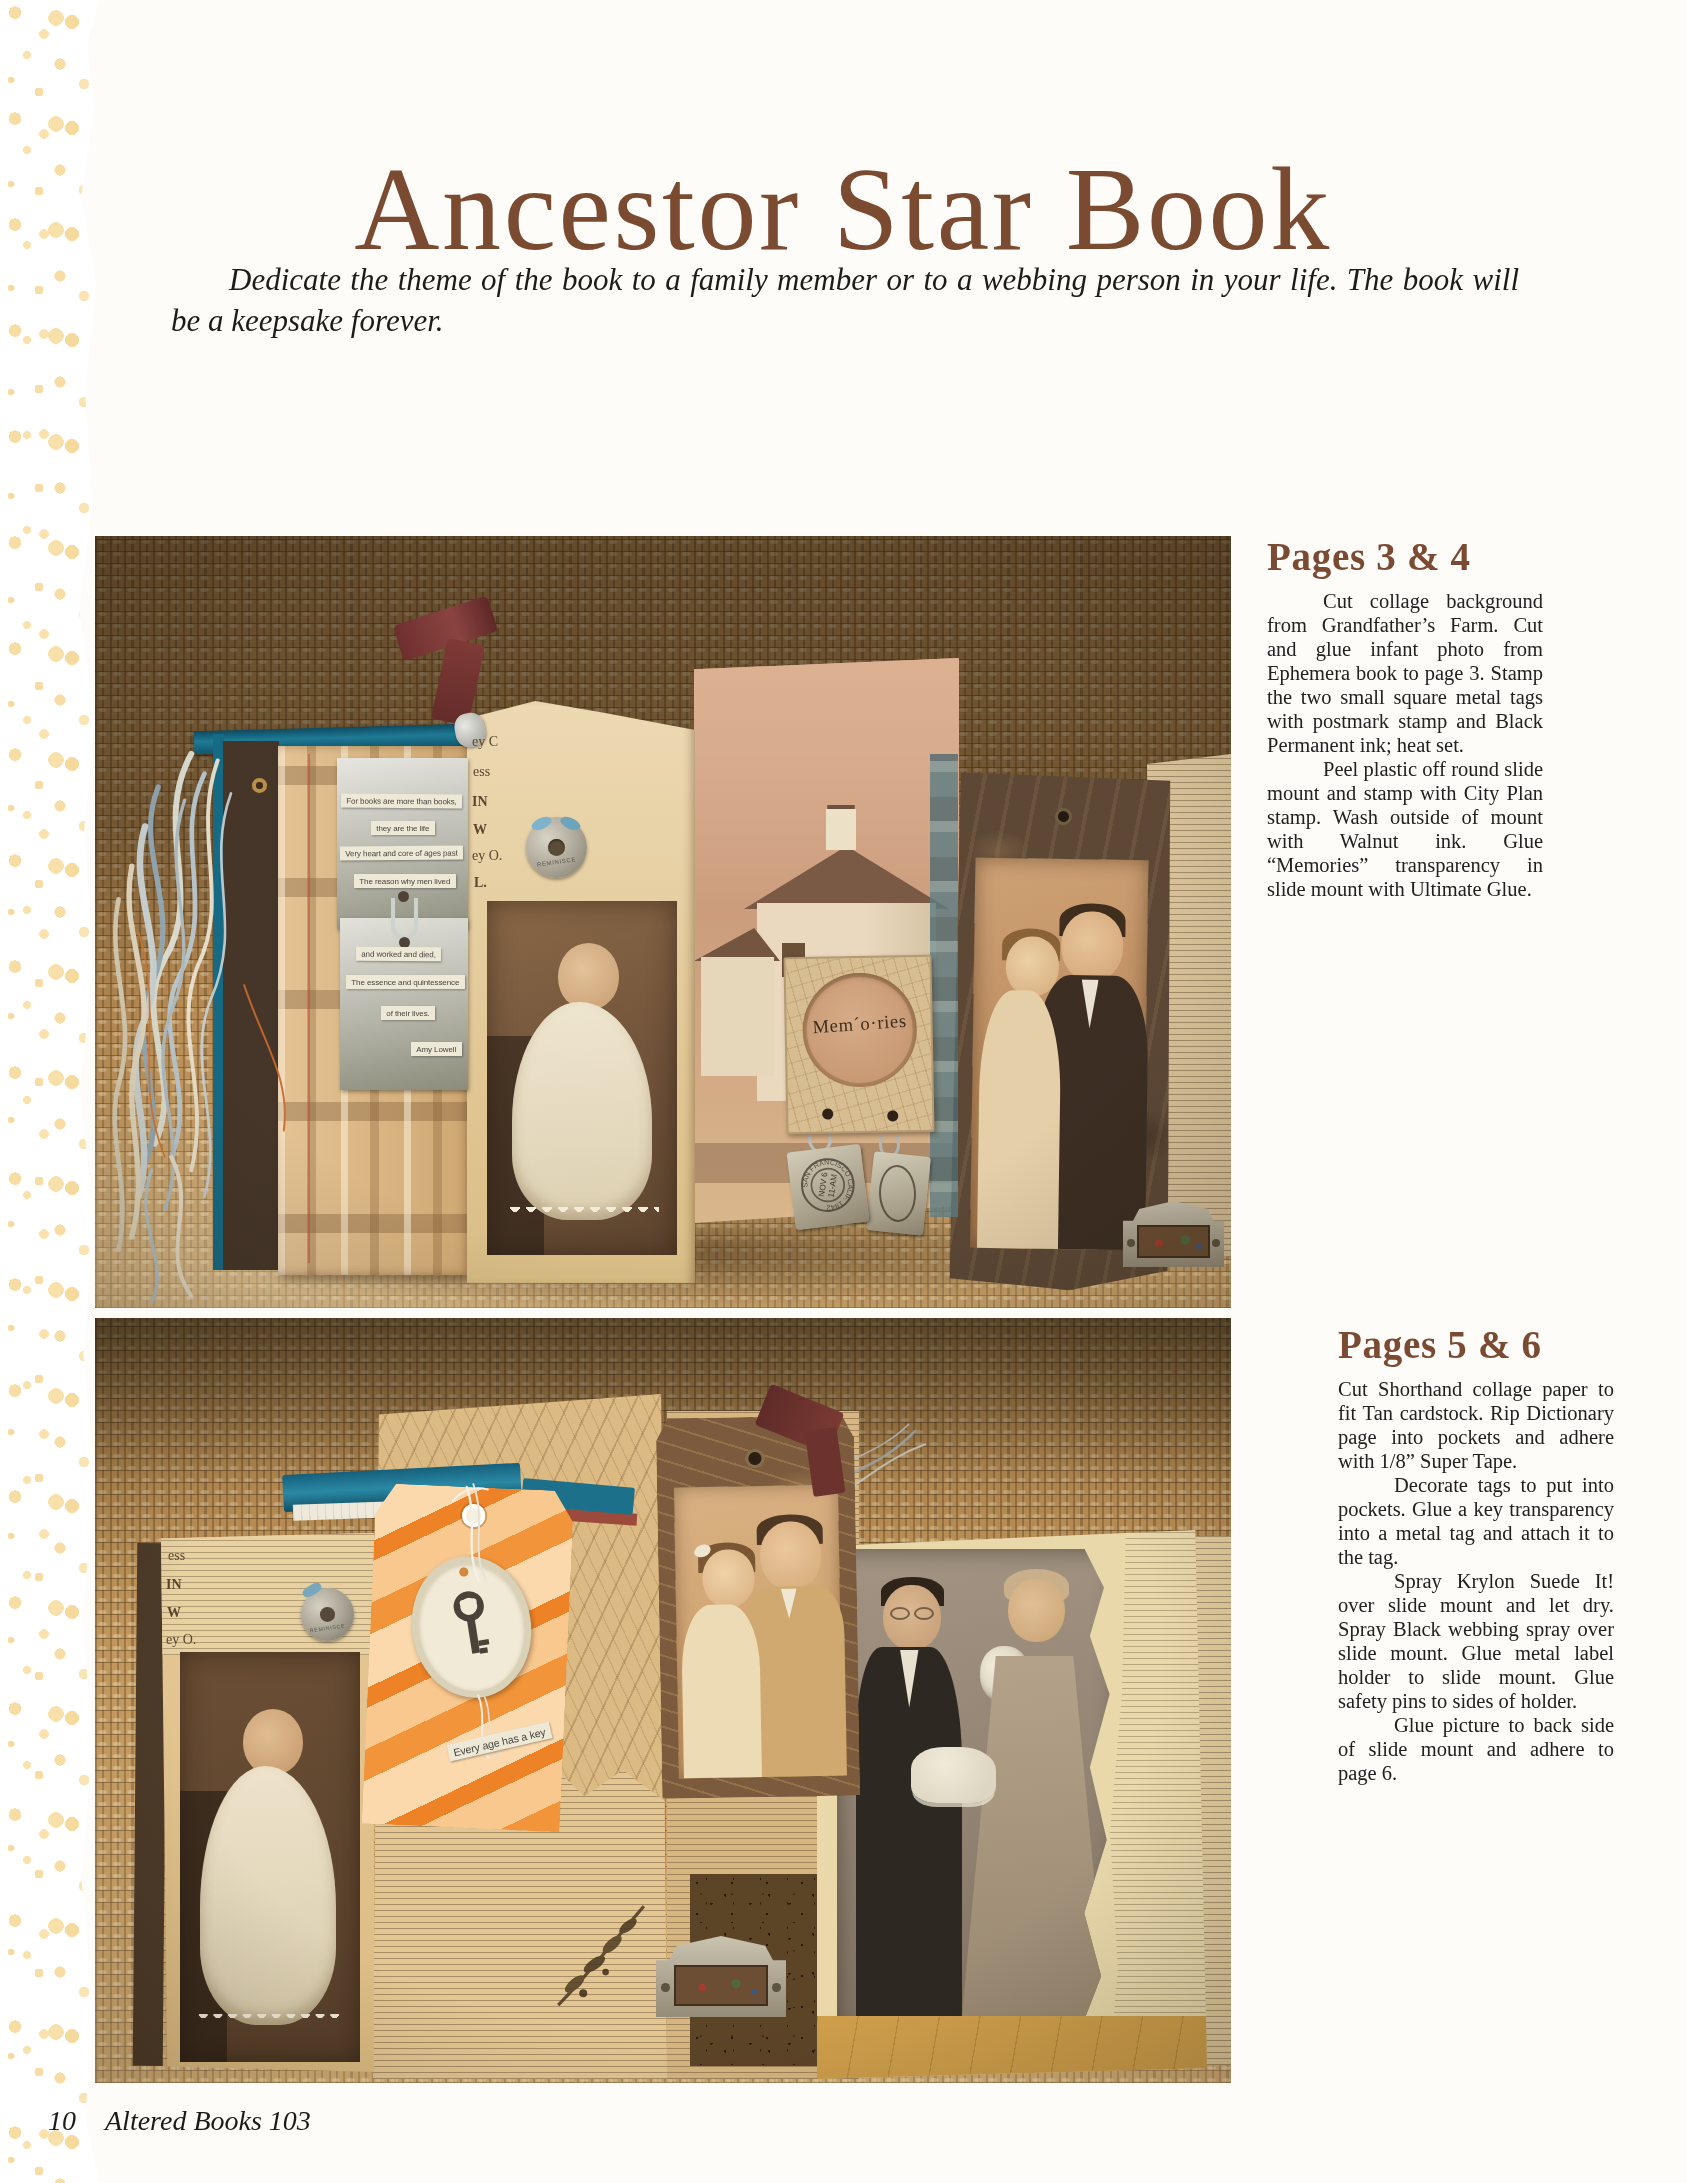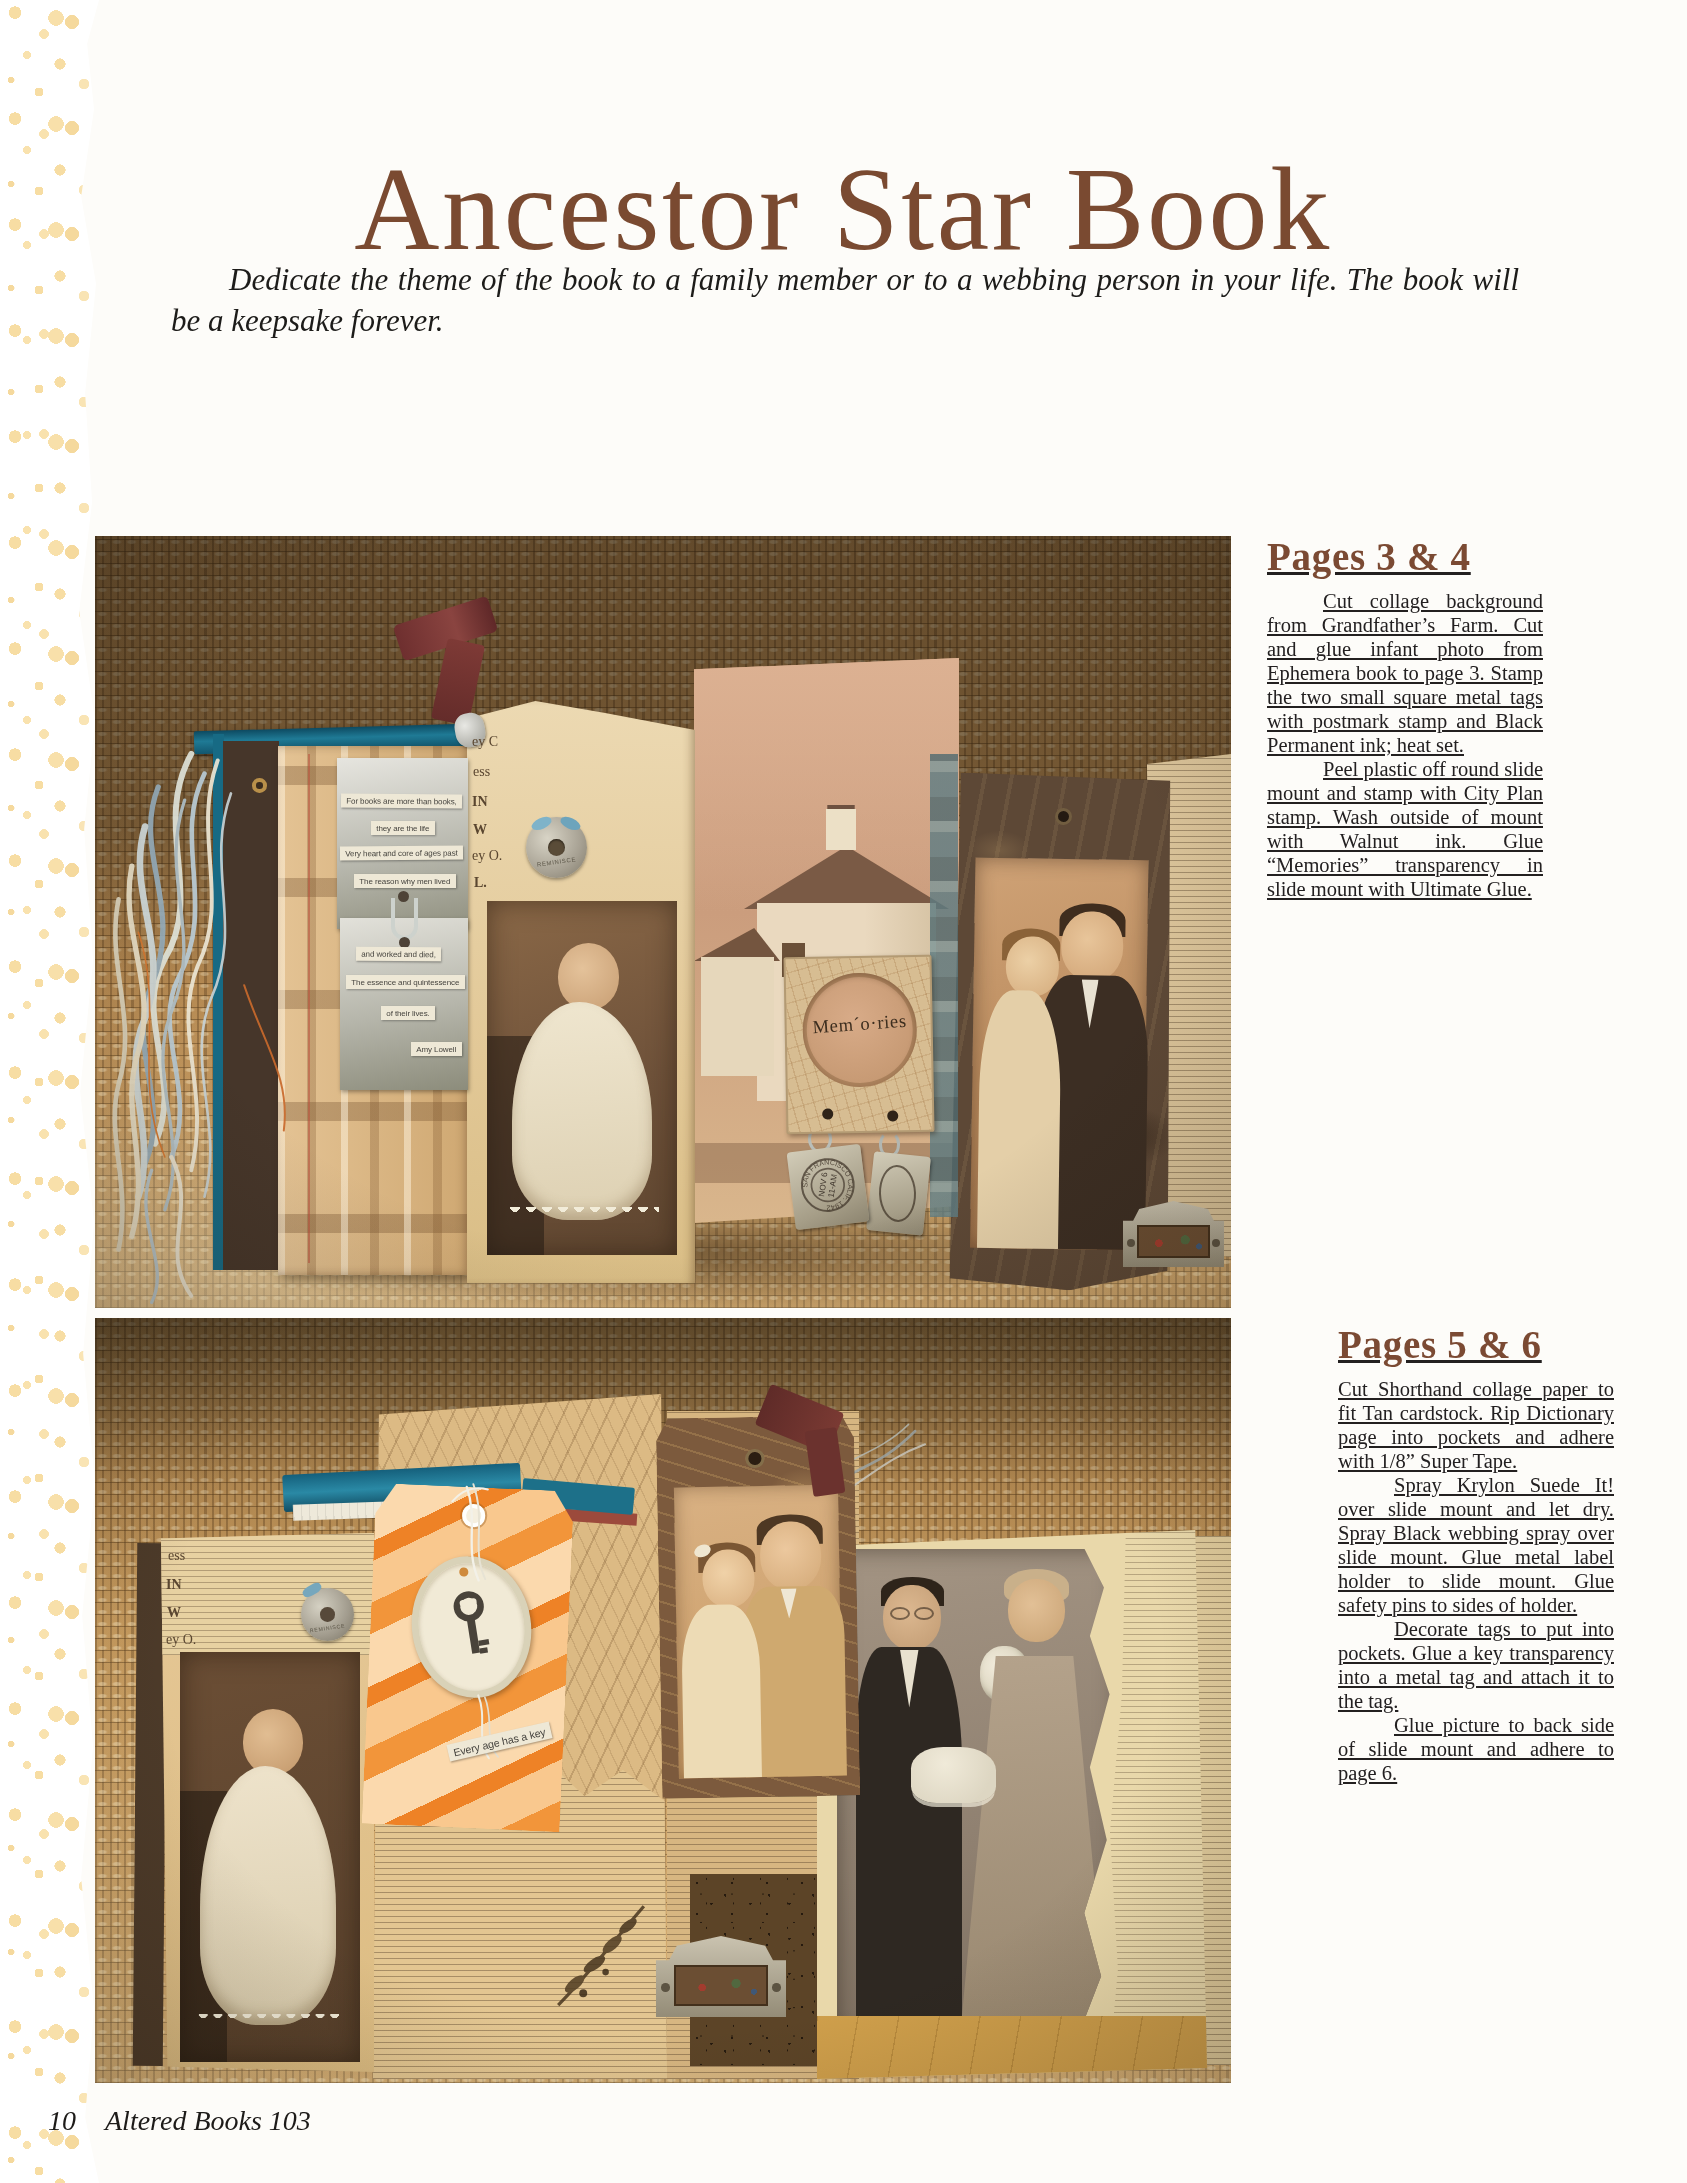--- a/index.html
+++ b/index.html
@@ -35,21 +35,21 @@
     font-size:118px;line-height:1.1;font-weight:400;color:#7a4a31;letter-spacing:2.6px;
     font-family:"Liberation Serif",serif;
   }
   #intro{left:171px;top:259px;width:1348px;}
   #intro p{
     margin:0;font-style:italic;font-size:31px;line-height:41px;text-align:justify;
     text-indent:58px;color:#1d1c1a;
   }
   #intro p + p{margin-top:12px;}
 
-  .sidebar{width:276px;text-decoration:underline;}
+  .sidebar{width:276px;}
   .sidebar h2{
     margin:0 0 10.6px 0;font-size:39px;line-height:1.05;font-weight:700;color:#7b4a33;
     letter-spacing:0.7px;
   }
   .sidebar p{
     margin:0;font-size:20.5px;line-height:24px;text-align:justify;color:#232021;
   }
   .sidebar p.ind{text-indent:56px;}
   #sidebar-1{left:1267px;top:537px;}
   #sidebar-2{left:1338px;top:1325px;}
@@ -411,21 +411,21 @@
   <span class="frag" style="left:71px;top:259px;z-index:8;font-weight:bold;">IN</span>
   <span class="frag" style="left:72px;top:287px;z-index:8;font-weight:bold;">W</span>
   <span class="frag" style="left:71px;top:314px;z-index:8;">ey O.</span>
 
   <div class="abs vignette ni"></div>
 </figure>
 
 <aside id="sidebar-2" class="abs sidebar">
   <h2>Pages 5 &amp; 6</h2>
   <p>Cut Shorthand collage paper to fit Tan cardstock. Rip Dictionary page into pockets and adhere with 1/8” Super Tape.</p>
+  <p class="ind">Decorate tags to put into pockets. Glue a key transparency into a metal tag and attach it to the tag.</p>
   <p class="ind">Spray Krylon Suede It! over slide mount and let dry. Spray Black webbing spray over slide mount. Glue metal label holder to slide mount. Glue safety pins to sides of holder.</p>
-  <p class="ind">Decorate tags to put into pockets. Glue a key transparency into a metal tag and attach it to the tag.</p>
   <p class="ind">Glue picture to back side of slide mount and adhere to page 6.</p>
 </aside>
 
 <footer id="page-footer" class="abs">
   <span class="num">10</span><span>Altered Books 103</span>
 </footer>
 
 
 </body></html>

